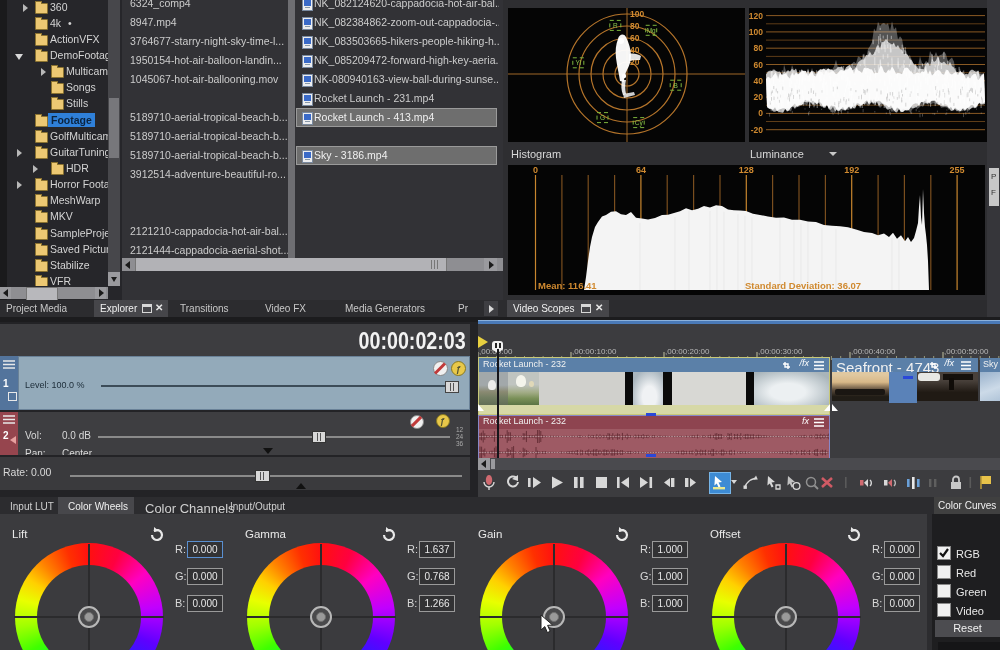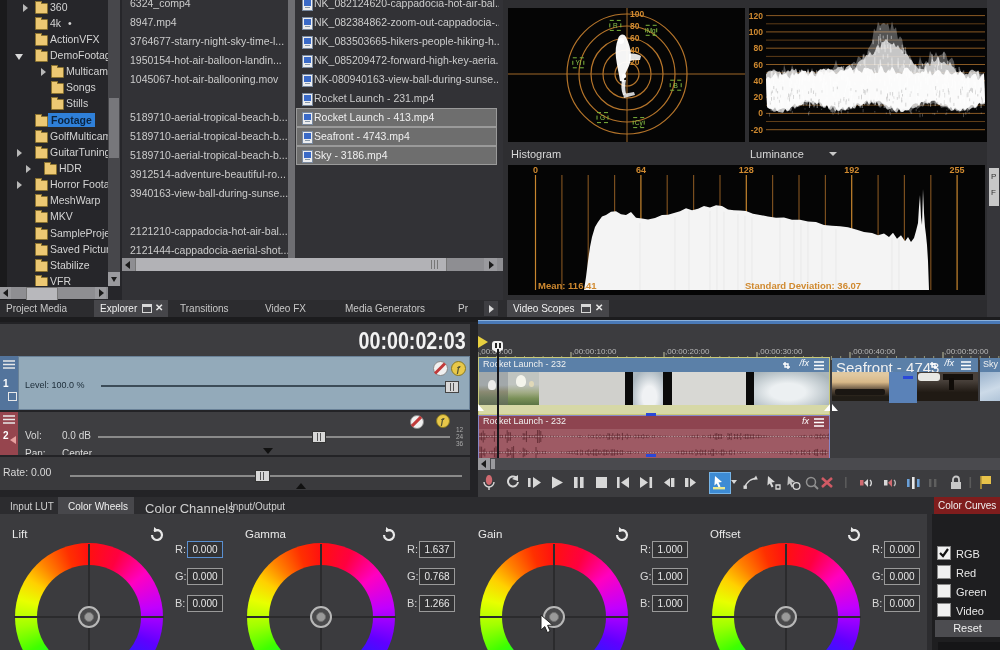--- a/index.html
+++ b/index.html
@@ -58,21 +58,21 @@
         </div>
         <div style="position:absolute;left:0;top:128.7px;width:108px;height:16px">
           <span class="fold" style="left:28px"></span>
           <span style="position:absolute;left:43px;top:1px;color:#d4d4d4;white-space:nowrap">GolfMulticam</span>
         </div>
         <div style="position:absolute;left:0;top:144.8px;width:108px;height:16px">
           <span style="position:absolute;left:10px;top:4px;width:0;height:0;border-left:5px solid #b8b8b8;border-top:4px solid transparent;border-bottom:4px solid transparent"></span>
           <span class="fold" style="left:28px"></span>
           <span style="position:absolute;left:43px;top:1px;color:#d4d4d4;white-space:nowrap">GuitarTuningM</span>
         </div>
-        <div style="position:absolute;left:9px;top:161px;width:108px;height:16px">
+        <div style="position:absolute;left:16px;top:161px;width:108px;height:16px">
           <span style="position:absolute;left:10px;top:4px;width:0;height:0;border-left:5px solid #b8b8b8;border-top:4px solid transparent;border-bottom:4px solid transparent"></span>
           <span class="fold" style="left:28px"></span>
           <span style="position:absolute;left:43px;top:1px;color:#d4d4d4;white-space:nowrap">HDR</span>
         </div>
         <div style="position:absolute;left:0;top:177.1px;width:108px;height:16px">
           <span style="position:absolute;left:10px;top:4px;width:0;height:0;border-left:5px solid #b8b8b8;border-top:4px solid transparent;border-bottom:4px solid transparent"></span>
           <span class="fold" style="left:28px"></span>
           <span style="position:absolute;left:43px;top:1px;color:#d4d4d4;white-space:nowrap">Horror Footage</span>
         </div>
         <div style="position:absolute;left:0;top:193.3px;width:108px;height:16px">
@@ -123,21 +123,20 @@
   <div class="abs" style="left:0;top:0;width:172px;height:258px;overflow:hidden;font-size:10.5px">
         <div style="position:absolute;left:8px;top:-6.5px;height:19px;line-height:19px;color:#cccccc;white-space:nowrap">6324_comp4</div>
         <div style="position:absolute;left:8px;top:12.5px;height:19px;line-height:19px;color:#cccccc;white-space:nowrap">8947.mp4</div>
         <div style="position:absolute;left:8px;top:31.5px;height:19px;line-height:19px;color:#cccccc;white-space:nowrap">3764677-starry-night-sky-time-l...</div>
         <div style="position:absolute;left:8px;top:50.5px;height:19px;line-height:19px;color:#cccccc;white-space:nowrap">1950154-hot-air-balloon-landin...</div>
         <div style="position:absolute;left:8px;top:69.5px;height:19px;line-height:19px;color:#cccccc;white-space:nowrap">1045067-hot-air-ballooning.mov</div>
         <div style="position:absolute;left:8px;top:107.5px;height:19px;line-height:19px;color:#cccccc;white-space:nowrap">5189710-aerial-tropical-beach-b...</div>
         <div style="position:absolute;left:8px;top:126.5px;height:19px;line-height:19px;color:#cccccc;white-space:nowrap">5189710-aerial-tropical-beach-b...</div>
         <div style="position:absolute;left:8px;top:145.5px;height:19px;line-height:19px;color:#cccccc;white-space:nowrap">5189710-aerial-tropical-beach-b...</div>
         <div style="position:absolute;left:8px;top:164.5px;height:19px;line-height:19px;color:#cccccc;white-space:nowrap">3912514-adventure-beautiful-ro...</div>
-        <div style="position:absolute;left:8px;top:183.5px;height:19px;line-height:19px;color:#cccccc;white-space:nowrap">3940163-view-ball-during-sunse...</div>
         <div style="position:absolute;left:8px;top:221.5px;height:19px;line-height:19px;color:#cccccc;white-space:nowrap">2121210-cappadocia-hot-air-bal...</div>
         <div style="position:absolute;left:8px;top:240.5px;height:19px;line-height:19px;color:#cccccc;white-space:nowrap">2121444-cappadocia-aerial-shot...</div>
       </div>
   <div class="abs" style="left:166px;top:0;width:7px;height:258px;background:#6e6e72"></div>
   <div class="abs" style="left:174px;top:0;width:203px;height:258px;overflow:hidden;font-size:10.5px">
         <div style="position:absolute;left:0px;top:-6.5px;width:201px;height:19px;">
           <span class="ficon" style="left:6px;top:4px"></span>
           <span style="position:absolute;left:18px;top:0;line-height:19px;color:#cccccc;white-space:nowrap">NK_082124620-cappadocia-hot-air-bal...</span>
         </div>
         <div style="position:absolute;left:0px;top:12.5px;width:201px;height:19px;">
@@ -156,24 +155,20 @@
           <span class="ficon" style="left:6px;top:4px"></span>
           <span style="position:absolute;left:18px;top:0;line-height:19px;color:#cccccc;white-space:nowrap">NK-080940163-view-ball-during-sunse...</span>
         </div>
         <div style="position:absolute;left:0px;top:88.5px;width:201px;height:19px;">
           <span class="ficon" style="left:6px;top:4px"></span>
           <span style="position:absolute;left:18px;top:0;line-height:19px;color:#cccccc;white-space:nowrap">Rocket Launch - 231.mp4</span>
         </div>
         <div style="position:absolute;left:0px;top:107.5px;width:201px;height:19px;background:#6e6e6e;box-shadow:inset 0 0 0 1px #9a9a9a;">
           <span class="ficon" style="left:6px;top:4px"></span>
           <span style="position:absolute;left:18px;top:0;line-height:19px;color:#f0f0f0;white-space:nowrap">Rocket Launch - 413.mp4</span>
-        </div>
-        <div style="position:absolute;left:0px;top:126.5px;width:201px;height:19px;background:#6e6e6e;box-shadow:inset 0 0 0 1px #9a9a9a;">
-          <span class="ficon" style="left:6px;top:4px"></span>
-          <span style="position:absolute;left:18px;top:0;line-height:19px;color:#f0f0f0;white-space:nowrap">Seafront - 4743.mp4</span>
         </div>
         <div style="position:absolute;left:0px;top:145.5px;width:201px;height:19px;background:#6e6e6e;box-shadow:inset 0 0 0 1px #9a9a9a;">
           <span class="ficon" style="left:6px;top:4px"></span>
           <span style="position:absolute;left:18px;top:0;line-height:19px;color:#f0f0f0;white-space:nowrap">Sky - 3186.mp4</span>
         </div>
       </div>
 
   <div class="abs" style="left:0;top:258px;width:381px;height:13px;background:#8e8e92">
     <div class="abs" style="left:0;top:0;width:12px;height:13px">
           <span style="position:absolute;left:3px;top:3px;width:0;height:0;border-right:5px solid #1a1a1a;border-top:4px solid transparent;border-bottom:4px solid transparent"></span>
@@ -618,21 +613,21 @@
       </svg></div>
 
 <div class="abs" style="left:0;top:497px;width:932px;height:153px;background:#3b3b3e">
   <div class="abs" style="left:0;top:0;width:1000px;height:17px;background:#2c2c2f">
     <span class="abs" style="left:10px;top:4px;color:#d0d0d0;font-size:10px">Input LUT</span>
     <div class="abs" style="left:58px;top:0;width:76px;height:17px;background:#47474b">
           <span class="abs" style="left:10px;top:4px;color:#f0f0f0;font-size:10px">Color Wheels</span>
         </div>
     <span class="abs" style="left:145px;top:4px;color:#d0d0d0;font-size:13px">Color Channels</span>
     <span class="abs" style="left:230px;top:4px;color:#d0d0d0;font-size:10px">Input/Output</span>
-    <div class="abs" style="left:934px;top:0;width:66px;height:17px;background:#7f1d1d">
+    <div class="abs" style="left:934px;top:0;width:66px;height:17px;background:#404040">
           <span class="abs" style="left:4px;top:3px;color:#f0f0f0;font-size:10px;white-space:nowrap">Color Curves</span>
         </div>
   </div>
   <div class="abs" style="left:0;top:17px;width:930px;height:136px;overflow:hidden">
   <div style="position:absolute;left:12px;top:14px;color:#e8e8e8;font-size:11.5px">Lift</div>
         <div style="position:absolute;left:149px;top:13px;width:16px;height:16px"><svg width="16" height="16">
             <path d="M3 8 a5 5 0 1 0 2-4" fill="none" stroke="#e8e8e8" stroke-width="2.2"></path>
             <path d="M5 0 L5 5 L10 4 Z" fill="#e8e8e8"></path>
           </svg></div>
         <div class="ring" style="left:15px"></div>

